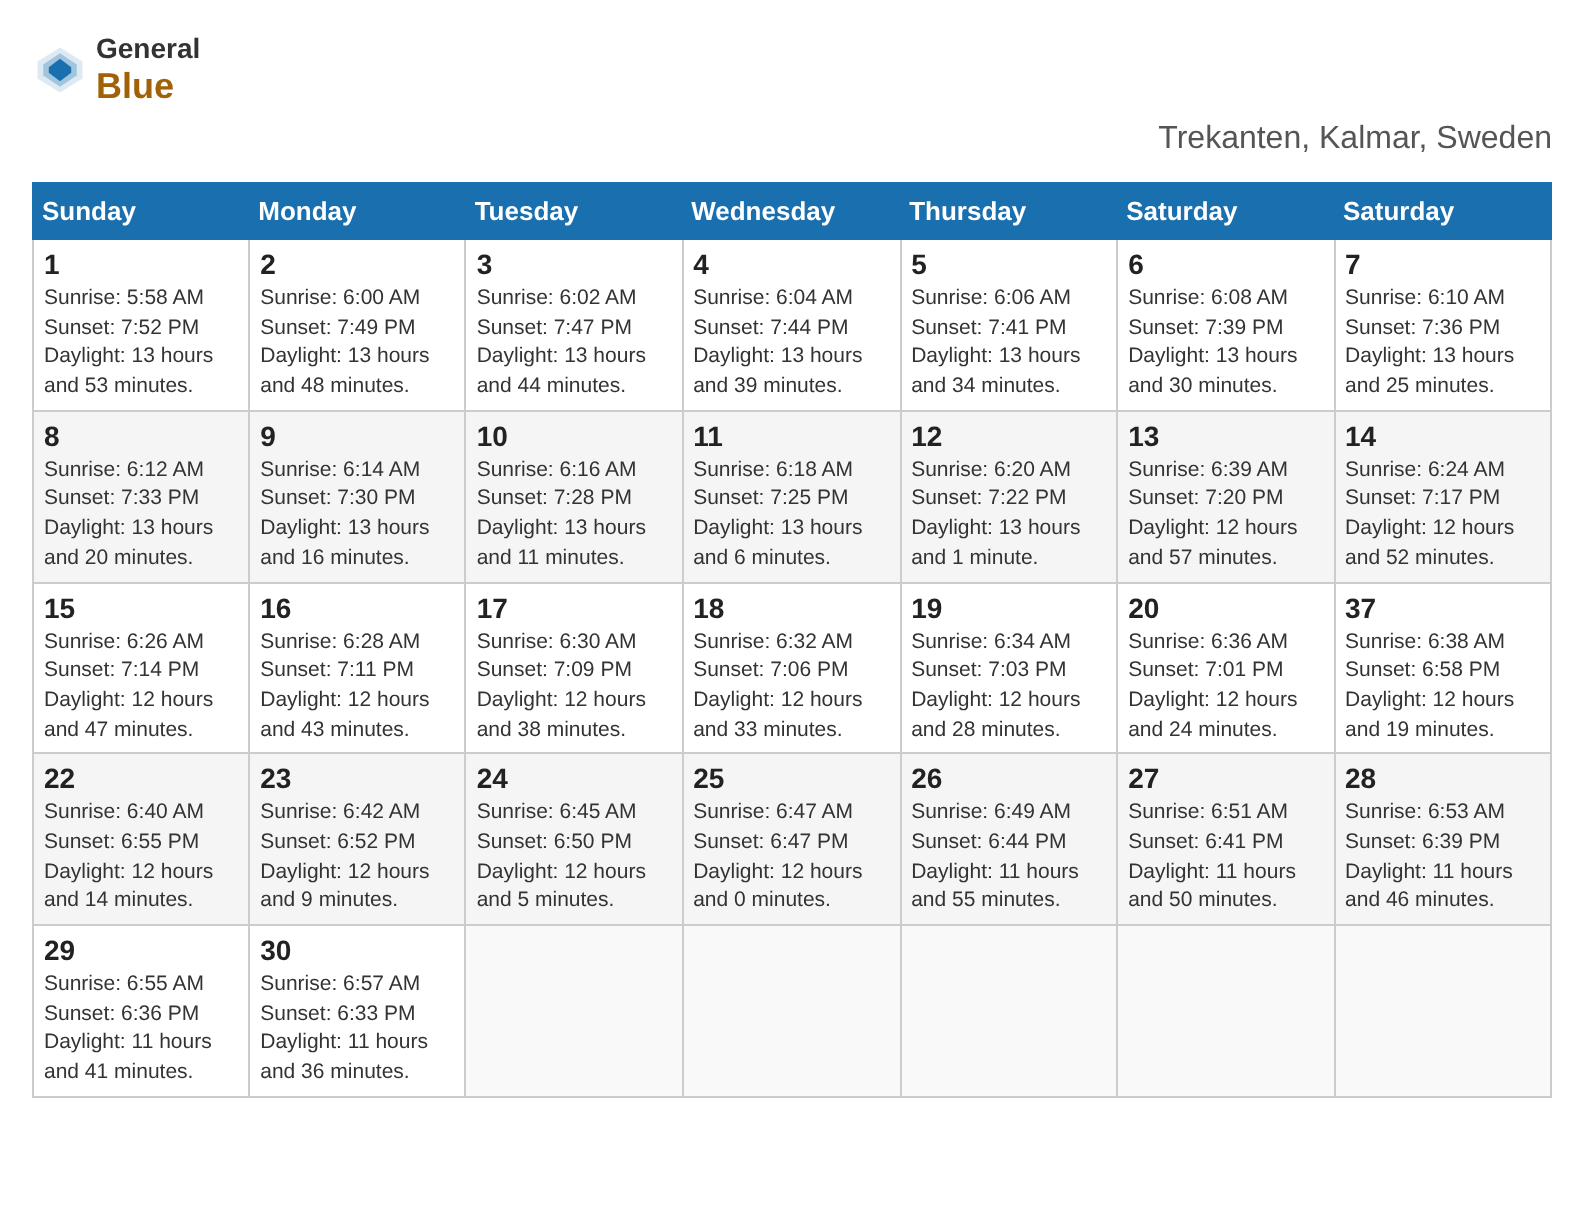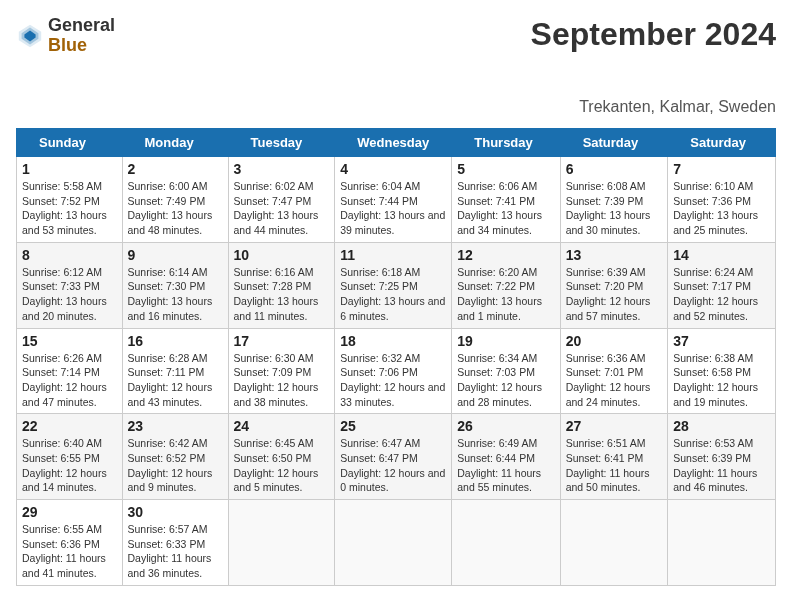--- a/index.html
+++ b/index.html
@@ -15,21 +15,21 @@
       justify-content: space-between;
       align-items: flex-start;
       margin-bottom: 12px;
     }
     .logo {
       display: flex;
       align-items: center;
       gap: 4px;
     }
     .logo-text-general {
-      font-size: 18px;
+      font-size: 14px;
       font-weight: bold;
       color: #333;
       line-height: 1.1;
     }
     .logo-text-blue {
       font-size: 18px;
       font-weight: bold;
       color: #a16207;
       line-height: 1.1;
     }
@@ -51,21 +51,21 @@
       margin-top: 45px;
     }
     .calendar-table {
       width: 100%;
       border-collapse: collapse;
       font-size: 11px;
     }
     .calendar-table th {
       background-color: #1a6faf;
       color: #fff;
-      padding: 6px 22px;
+      padding: 6px 4px;
       text-align: left;
       font-size: 13px;
       font-weight: bold;
       border: 1px solid #1a6faf;
     }
     .calendar-table td {
       vertical-align: top;
       padding: 4px 5px;
       border: 1px solid #ccc;
       width: 110px;
@@ -105,21 +105,20 @@
     <div>
       <div>
         <span class="logo-text-general">General</span>
       </div>
       <div>
         <span class="logo-text-blue">Blue</span>
       </div>
     </div>
   </div>
   <div class="title-area">
-    <div class="month-title">September 2024</div>
     <div class="location-title">Trekanten, Kalmar, Sweden</div>
   </div>
 </div>
 
 <table class="calendar-table">
   <thead>
     <tr>
     <th>Sunday</th>
         <th>Monday</th>
         <th>Tuesday</th>

